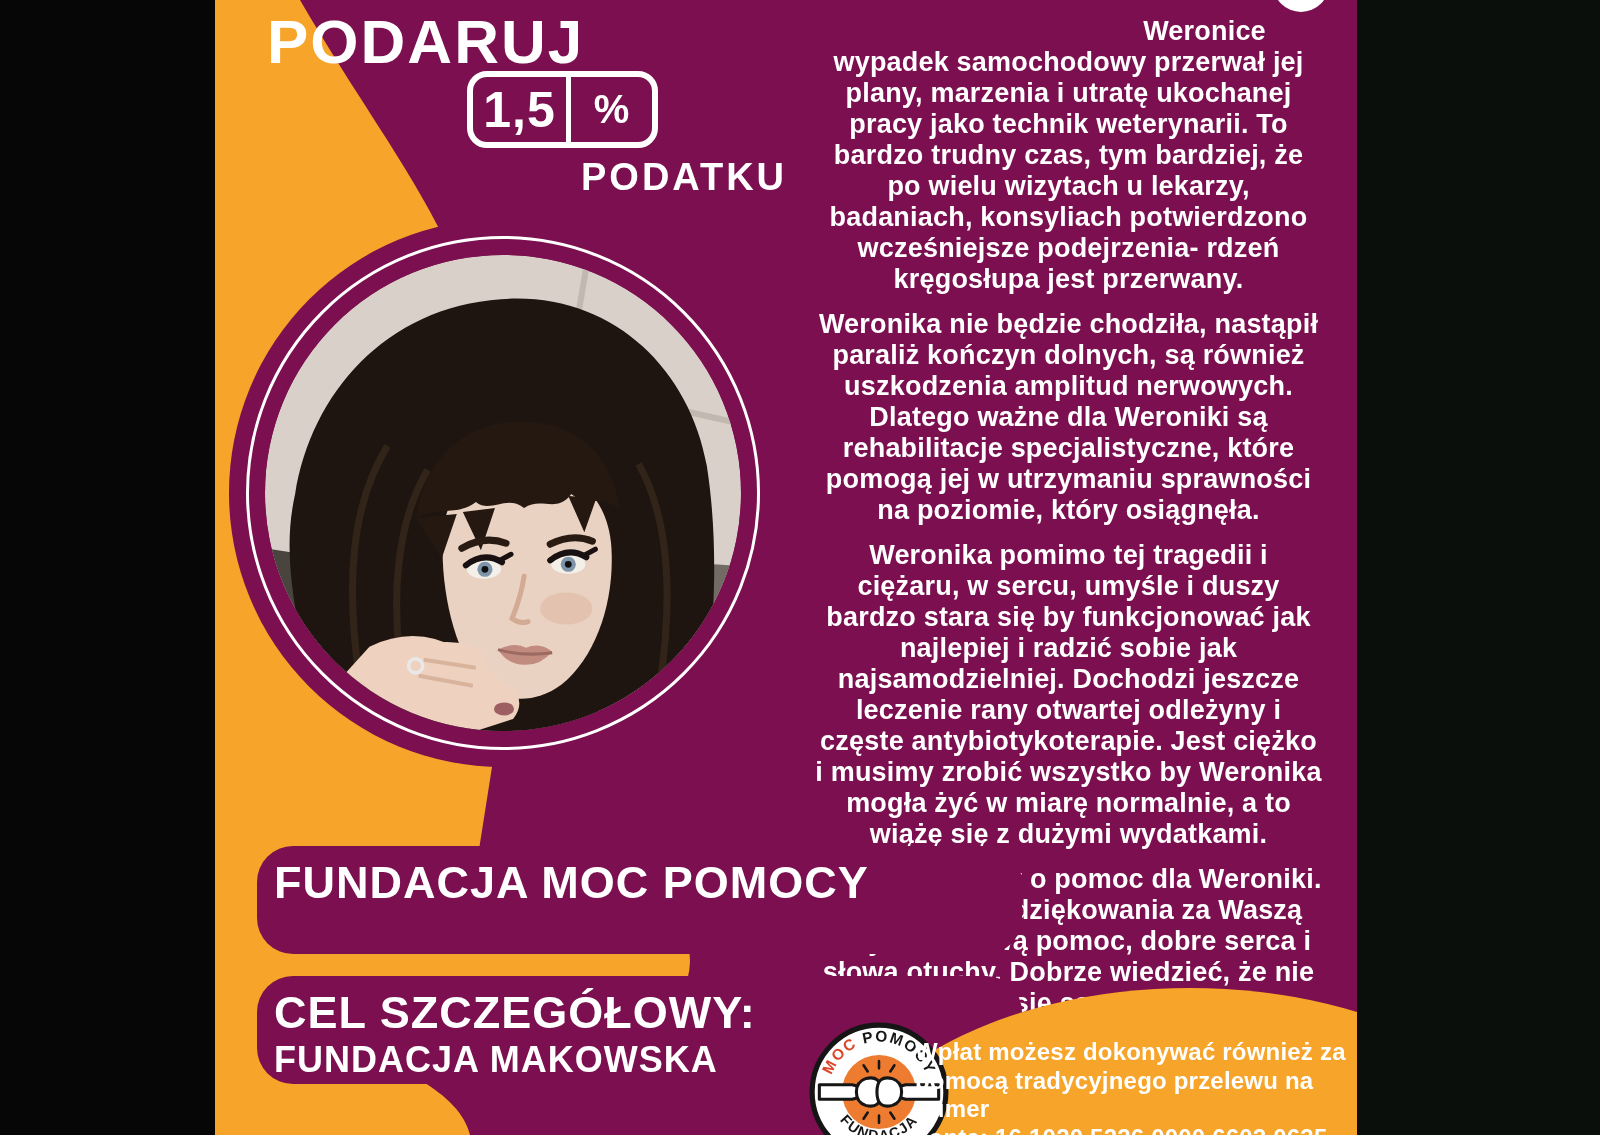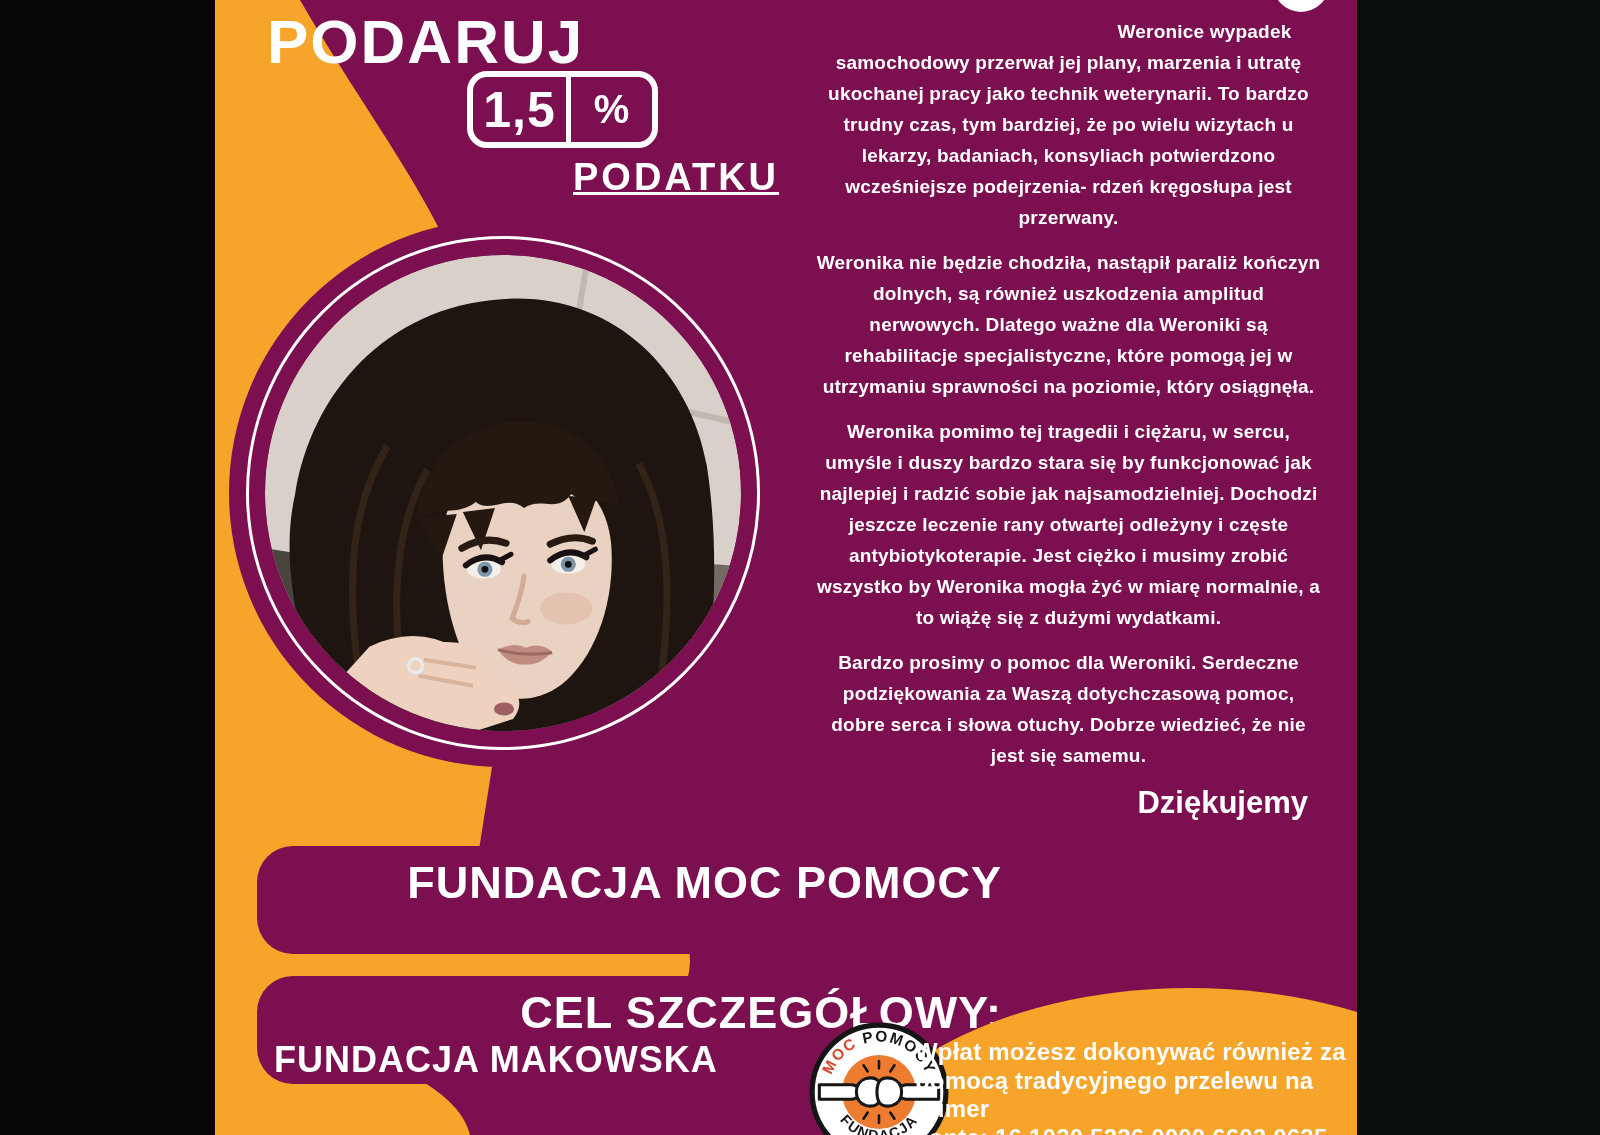--- a/index.html
+++ b/index.html
@@ -16,48 +16,48 @@
 
   
   .hl-word{position:absolute;left:52px;top:6px;color:#fff;font-size:62px;
            font-weight:800;letter-spacing:2px;text-align:right;}
   .badge{position:absolute;left:252px;top:71px;width:191px;height:77px;
          border:6px solid #fff;border-radius:20px;display:flex;box-sizing:border-box;}
   .badge-cell{display:flex;align-items:center;justify-content:center;color:#fff;font-weight:800;}
   .badge-num{flex:0 0 93px;font-size:50px;letter-spacing:1px;}
   .badge-div{width:5px;background:#fff;}
   .badge-pct{flex:1;font-size:40px;}
-  .hl-sub{position:absolute;left:358px;top:156px;color:#fff;font-size:38px;
-          font-weight:800;letter-spacing:3px;text-decoration:underline;}
+  .hl-sub{position:absolute;left:366px;top:156px;color:#fff;font-size:38px;
+          font-weight:800;letter-spacing:3px;}
 
   
   .medallion{position:absolute;left:14px;top:219px;width:548px;height:548px;
              border-radius:50%;background:#7B0F4F;}
   .medallion .white-ring{position:absolute;inset:17px;border:3px solid #fff;
              border-radius:50%;}
   .medallion .photo{position:absolute;inset:36px;border-radius:50%;overflow:hidden;}
 
   
   .deco-circle{position:absolute;left:1058px;top:-44px;width:56px;height:56px;
                background:#fff;border-radius:50%;}
 
   
   .story{position:absolute;left:600px;top:16px;width:507px;color:#fff;}
-  .story p{margin:0 0 14px 0;font-size:19px;line-height:31px;font-weight:700;
+  .story p{margin:0 0 14px 0;font-size:27px;line-height:31px;font-weight:700;
            text-align:center;letter-spacing:.2px;}
   .story p.first{text-indent:272px;}
   .thanks{margin-top:12px;text-align:right;padding-right:14px;font-size:31px;
           font-weight:800;color:#fff;}
 
   
   .info-box{position:absolute;left:42px;width:765px;background:#7B0F4F;
             border-radius:36px;color:#fff;padding:12px 20px 0 17px;box-sizing:border-box;}
   .box-foundation{top:846px;height:108px;}
   .box-goal{top:976px;height:108px;}
-  .info-line1{font-size:45px;font-weight:800;letter-spacing:1px;line-height:50px;text-align:right;}
+  .info-line1{font-size:45px;font-weight:800;letter-spacing:1px;line-height:50px;}
   .info-line2{font-size:39px;font-weight:800;letter-spacing:1px;line-height:44px;}
   .box-goal .info-line2{font-size:36px;}
 
   
   .orange-panel{position:absolute;left:615px;top:988px;width:720px;height:420px;
                 background:#F6A42A;border-radius:50%;}
   .transfer{position:absolute;left:700px;top:1038px;width:440px;color:#fff;}
   .transfer div{font-size:24px;font-weight:700;line-height:28.5px;letter-spacing:.2px;}
 
   .logo{position:absolute;left:592px;top:1020px;width:144px;height:144px;}

